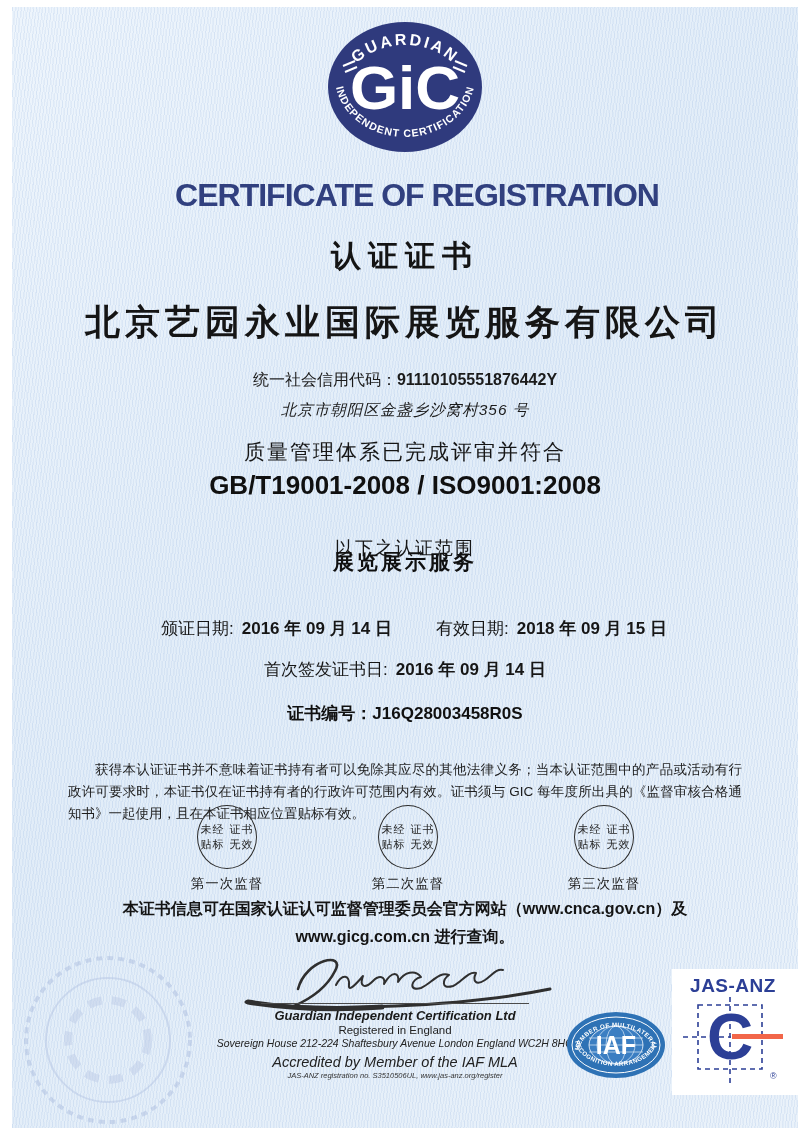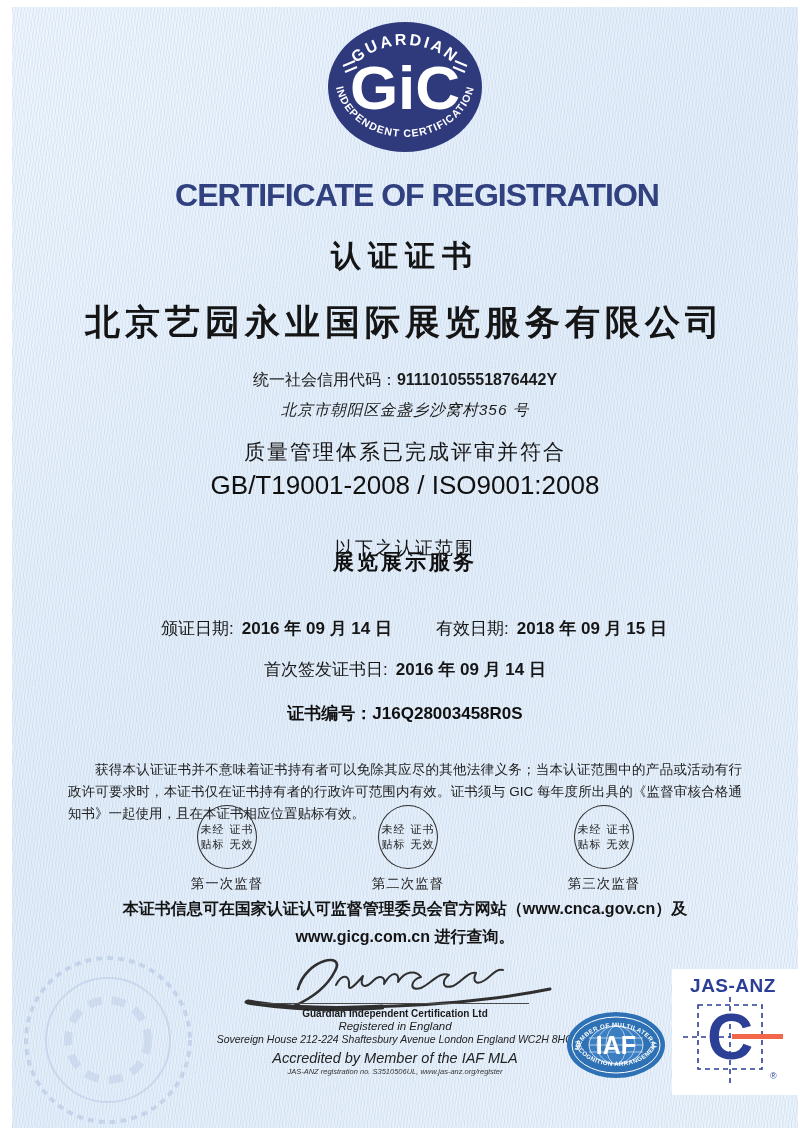--- a/index.html
+++ b/index.html
@@ -22,21 +22,21 @@
   .ctr{left:0;width:100%;text-align:center;}
 
   .gic-logo{top:12px;left:50%;transform:translateX(-50%);}
   .title-en{top:170px;font-size:32px;font-weight:bold;letter-spacing:-1px;color:#31407f;padding-left:12px;}
   .title-zh{top:229px;font-size:30px;font-weight:bold;letter-spacing:7px;color:#141414;}
   .company{top:292px;font-size:35px;font-weight:600;letter-spacing:5px;color:#151515;}
   .credit{top:363px;font-size:16px;color:#1b1b1b;}
   .credit b{font-weight:bold;}
   .address{top:393px;font-size:15.5px;font-style:italic;color:#1b1b1b;letter-spacing:1px;}
   .statement{top:431px;font-size:21px;letter-spacing:2px;color:#161616;}
-  .standard{top:463px;font-size:26px;font-weight:normal;color:#101010;}
+  .standard{top:463px;font-size:26px;font-weight:bold;color:#101010;}
   .scope-label{top:529px;font-size:18px;letter-spacing:2px;color:#161616;}
   .scope{top:541px;font-size:21px;font-weight:bold;letter-spacing:3px;color:#101010;}
 
   .dates-row{top:610px;display:flex;justify-content:center;gap:44px;font-size:17px;color:#161616;padding-left:18px;box-sizing:border-box;}
   .date-item .val{font-weight:bold;margin-left:8px;}
   .first-issue{top:651px;font-size:17px;color:#161616;}
   .first-issue .val{font-weight:bold;margin-left:8px;}
   .cert-no{top:695px;font-size:17px;font-weight:bold;color:#101010;}
 
   .legal{top:752px;left:56px;width:674px;font-size:13.5px;line-height:1.62;text-align:justify;text-indent:2em;color:#1d1d1d;}
@@ -48,22 +48,22 @@
     display:flex;flex-direction:row;justify-content:space-evenly;align-items:center;
     font-size:11px;color:#222;letter-spacing:1px;
   }
   .stamp-label{margin-top:6px;font-size:13.5px;color:#1a1a1a;letter-spacing:1px;}
 
   .query{top:888px;font-size:16px;font-weight:bold;line-height:1.75;color:#141414;}
 
   .signature-svg{left:220px;top:942px;}
   .footer-block{top:996px;left:183px;width:400px;text-align:center;color:#222;}
   .sig-line{width:268px;border-top:1.3px solid #4a4a4a;margin:0 auto 4px auto;}
-  .f-company{font-size:10px;font-weight:bold;color:#1a1a1a;}
-  .f-registered{font-size:11.5px;font-style:italic;margin-top:1px;}
+  .f-company{font-size:13px;font-weight:bold;font-style:italic;color:#1a1a1a;}
+  .f-registered{font-size:11.5px;margin-top:1px;}
   .f-address{font-size:10.5px;font-style:italic;margin-top:1px;}
   .f-accredited{font-size:14.5px;font-style:italic;margin-top:5px;}
   .f-regno{font-size:7.5px;font-style:italic;margin-top:1px;color:#333;}
 
   .iaf-logo{left:554px;top:1004px;}
   .jasanz{left:660px;top:962px;width:122px;background:#fff;padding:6px 16px 4px 0;text-align:center;}
   .jasanz-name{font-size:19px;font-weight:bold;color:#2c3f96;letter-spacing:0.5px;}
   .watermark{left:-4px;top:938px;opacity:.5;}
 </style>
 </head>

